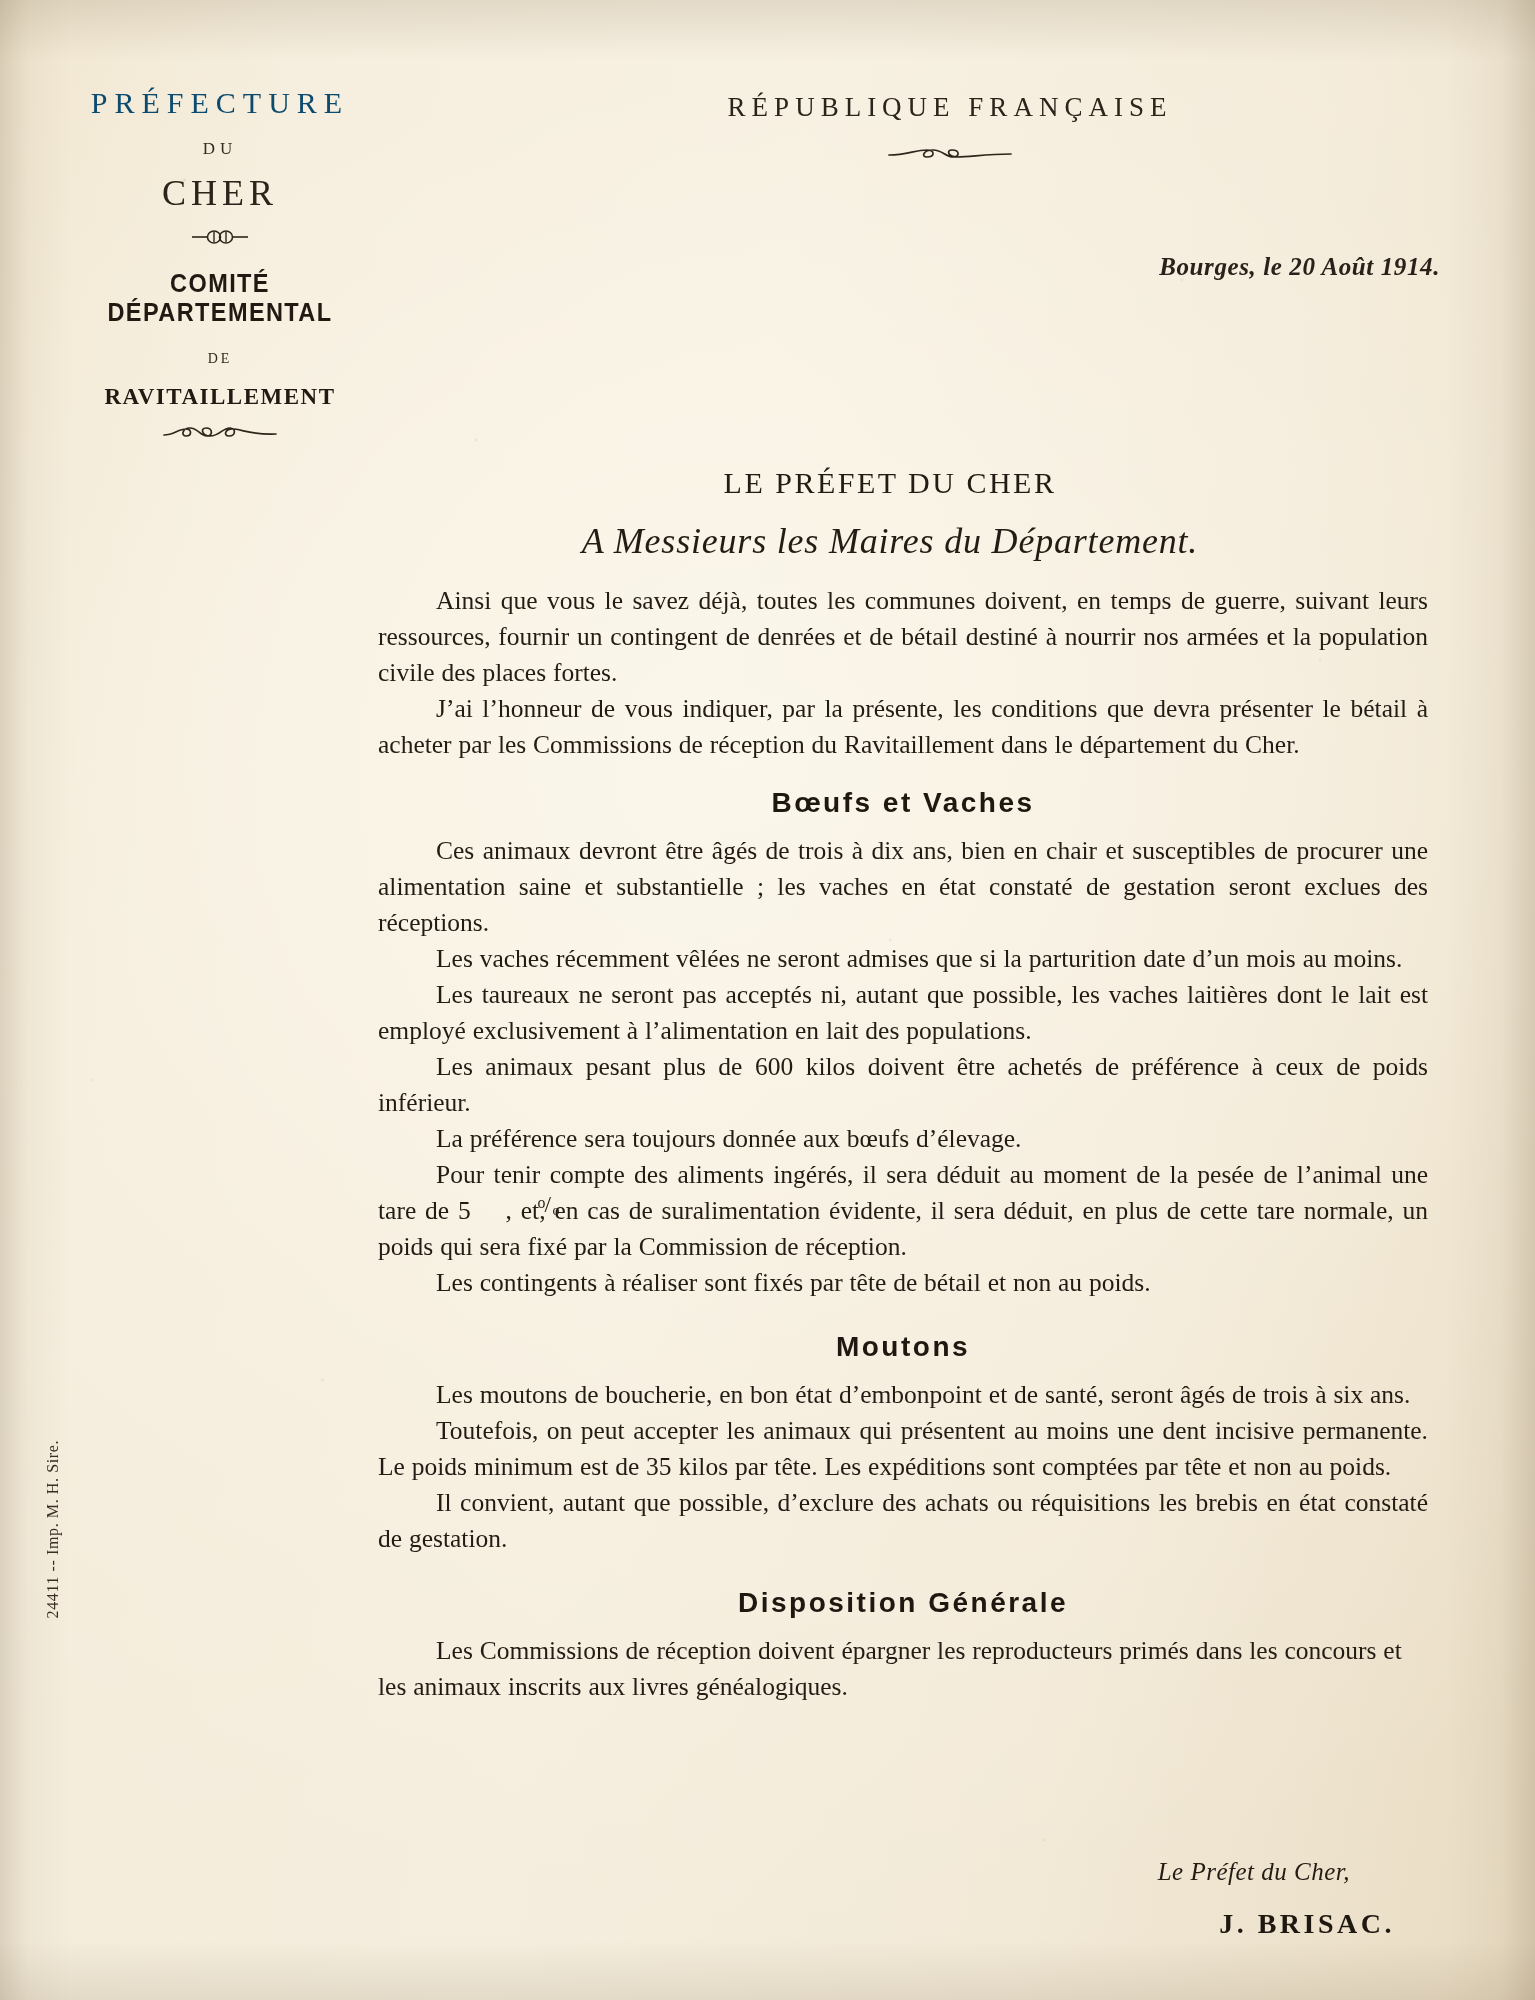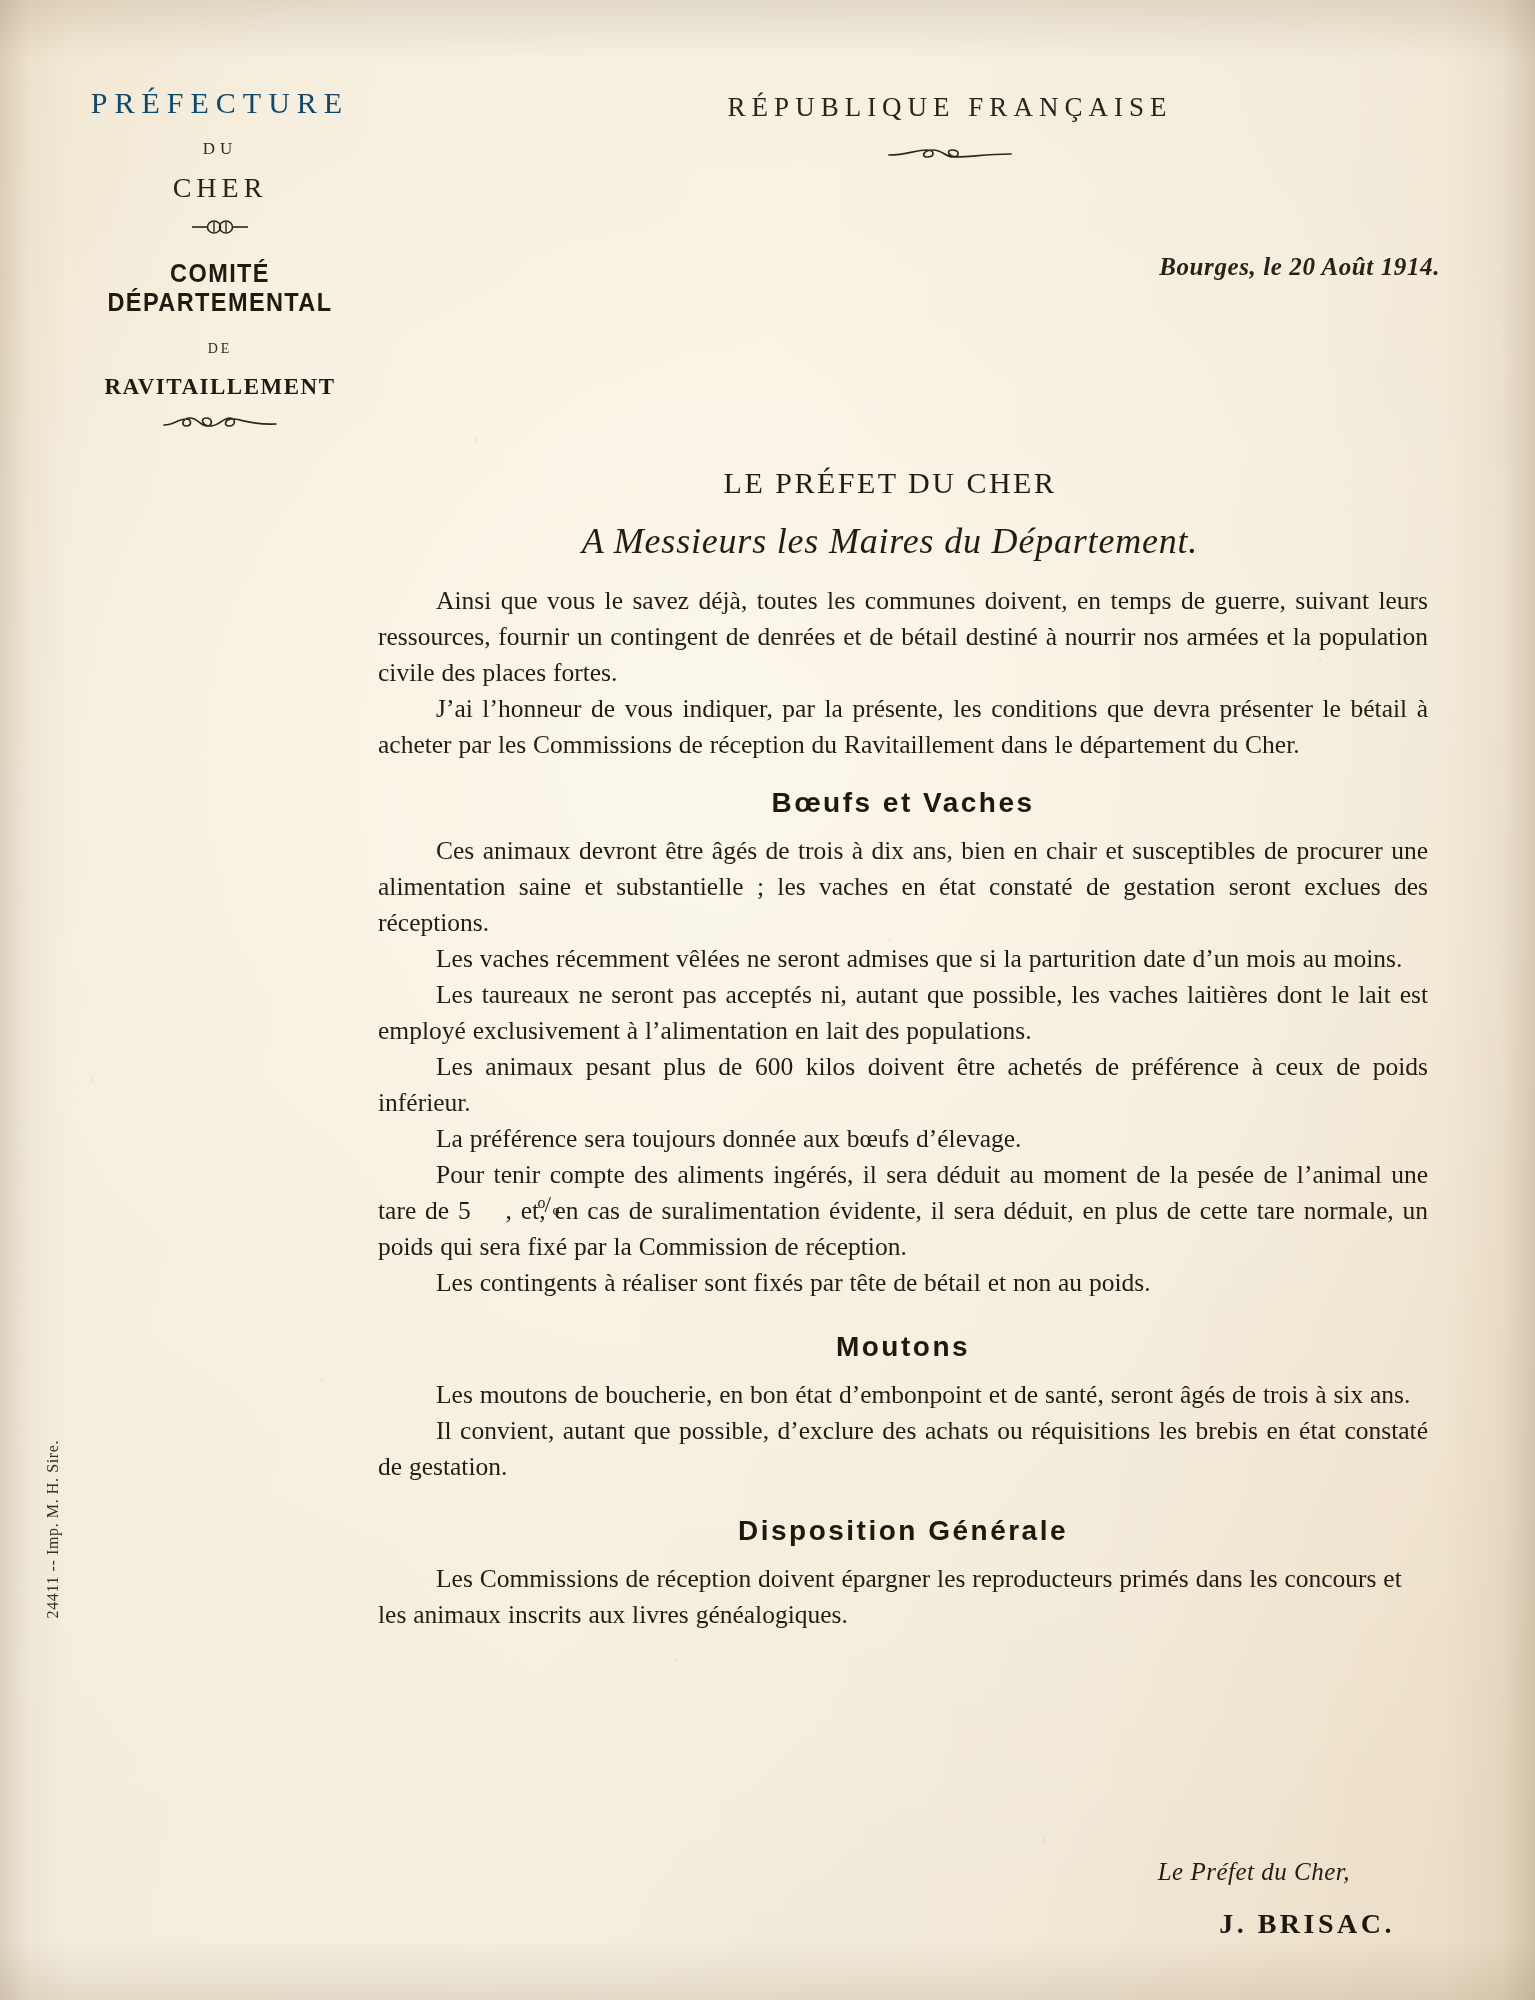--- a/index.html
+++ b/index.html
@@ -72,21 +72,21 @@
     color: #0c4a6e;
     line-height: 1;
   }
   .lh-du {
     font-size: 17px;
     letter-spacing: 5px;
     margin-top: 21px;
     color: #352a1f;
   }
   .lh-cher {
-    font-size: 28px;
+    font-size: 36px;
     letter-spacing: 5px;
     margin-top: 13px;
     color: #2c231a;
   }
   .orn-small {
     margin-top: 14px;
     height: 18px;
     display: flex;
     justify-content: center;
     align-items: center;
@@ -339,20 +339,21 @@
       <p class="para">Ces animaux devront être âgés de trois à dix ans, bien en chair et susceptibles de procurer une alimentation saine et substantielle ; les vaches en état constaté de gestation seront exclues des réceptions.</p>
       <p class="para">Les vaches récemment vêlées ne seront admises que si la parturition date d’un mois au moins.</p>
       <p class="para">Les taureaux ne seront pas acceptés ni, autant que possible, les vaches laitières dont le lait est employé exclusivement à l’alimentation en lait des populations.</p>
       <p class="para">Les animaux pesant plus de 600 kilos doivent être achetés de préférence à ceux de poids inférieur.</p>
       <p class="para">La préférence sera toujours donnée aux bœufs d’élevage.</p>
       <p class="para"><span>Pour tenir compte des aliments ingérés, il sera déduit au moment de la pesée de l’animal une tare de 5 </span><span class="pct"><span class="o-top">o</span><span class="slash">/</span><span class="o-bot">o</span></span><span>, et, en cas de suralimentation évidente, il sera déduit, en plus de cette tare normale, un poids qui sera fixé par la Commission de réception.</span></p>
       <p class="para">Les contingents à réaliser sont fixés par tête de bétail et non au poids.</p>
 
       <h2 class="section tight">Moutons</h2>
       <p class="para">Les moutons de boucherie, en bon état d’embonpoint et de santé, seront âgés de trois à six ans.</p>
+      <p class="para">Toutefois, on peut accepter les animaux qui présentent au moins une dent incisive permanente. Le poids minimum est de 35 kilos par tête. Les expéditions sont comptées par tête et non au poids.</p>
       <p class="para">Il convient, autant que possible, d’exclure des achats ou réquisitions les brebis en état constaté de gestation.</p>
 
       <h2 class="section tight">Disposition Générale</h2>
       <p class="para">Les Commissions de réception doivent épargner les reproducteurs primés dans les concours et les animaux inscrits aux livres généalogiques.</p>
 
     </div>
 
     <div class="sig-title">Le Préfet du Cher,</div>
     <div class="sig-name">J. BRISAC.</div>
 

